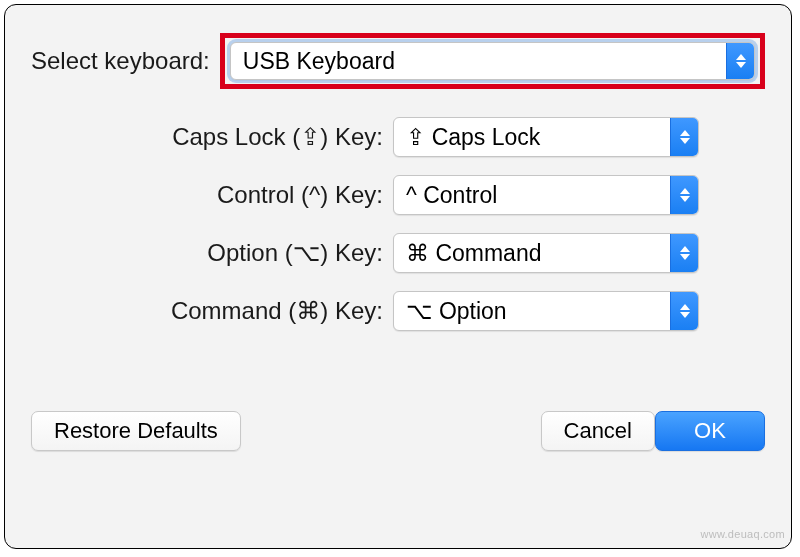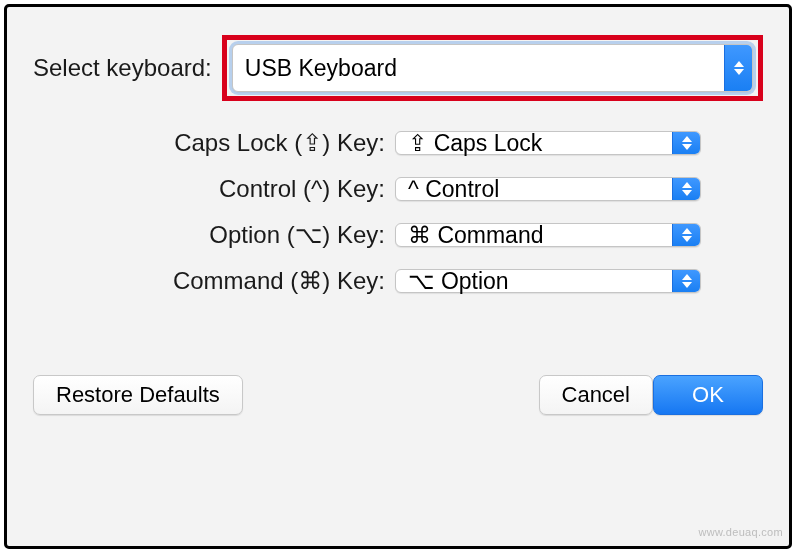--- a/index.html
+++ b/index.html
@@ -10,22 +10,22 @@
     background: #fff;
     color: #000;
     overflow: hidden;
   }
   .sheet {
     position: relative;
     width: 788px;
     height: 545px;
     margin: 4px;
     background: #f3f3f3;
-    border: 3px solid #000000;
-    border-radius: 5px;
+    border: 1px solid #000000;
+    border-radius: 12px;
     padding: 28px 26px 22px 26px;
   }
   .watermark {
     position: absolute;
     right: 6px;
     bottom: 8px;
     font-size: 11px;
     color: #bdbdbd;
     letter-spacing: 0.3px;
   }
@@ -45,21 +45,21 @@
     padding: 4px 5px;
     display: inline-flex;
     flex: 1;
   }
   .popup {
     display: flex;
     align-items: center;
     background: #fff;
     border: 1px solid #c5c5c5;
     border-radius: 6px;
-    height: 48px;
+    height: 38px;
     width: 100%;
     position: relative;
     box-shadow: 0 0 0 3px rgba(74,144,226,0.35), 0 1px 1px rgba(0,0,0,0.06);
   }
   .popup.nofocus { box-shadow: 0 1px 1px rgba(0,0,0,0.08); }
   .popup-text {
     font-size: 23px;
     padding: 0 12px;
     flex: 1;
     color: #000;
@@ -98,21 +98,21 @@
   }
   .mod-label {
     width: 362px;
     text-align: right;
     font-size: 24px;
     color: #1a1a1a;
     padding-right: 10px;
     white-space: nowrap;
   }
   .mod-popup-wrap { width: 306px; }
-  .mod-popup-wrap .popup { height: 24px; }
+  .mod-popup-wrap .popup { height: 40px; }
   .mod-popup-wrap .popup-text { font-size: 23px; }
   .buttons {
     display: flex;
     align-items: center;
   }
   .btn {
     height: 40px;
     border-radius: 7px;
     border: 1px solid #c8c8c8;
     background: linear-gradient(#ffffff,#f4f4f4);

